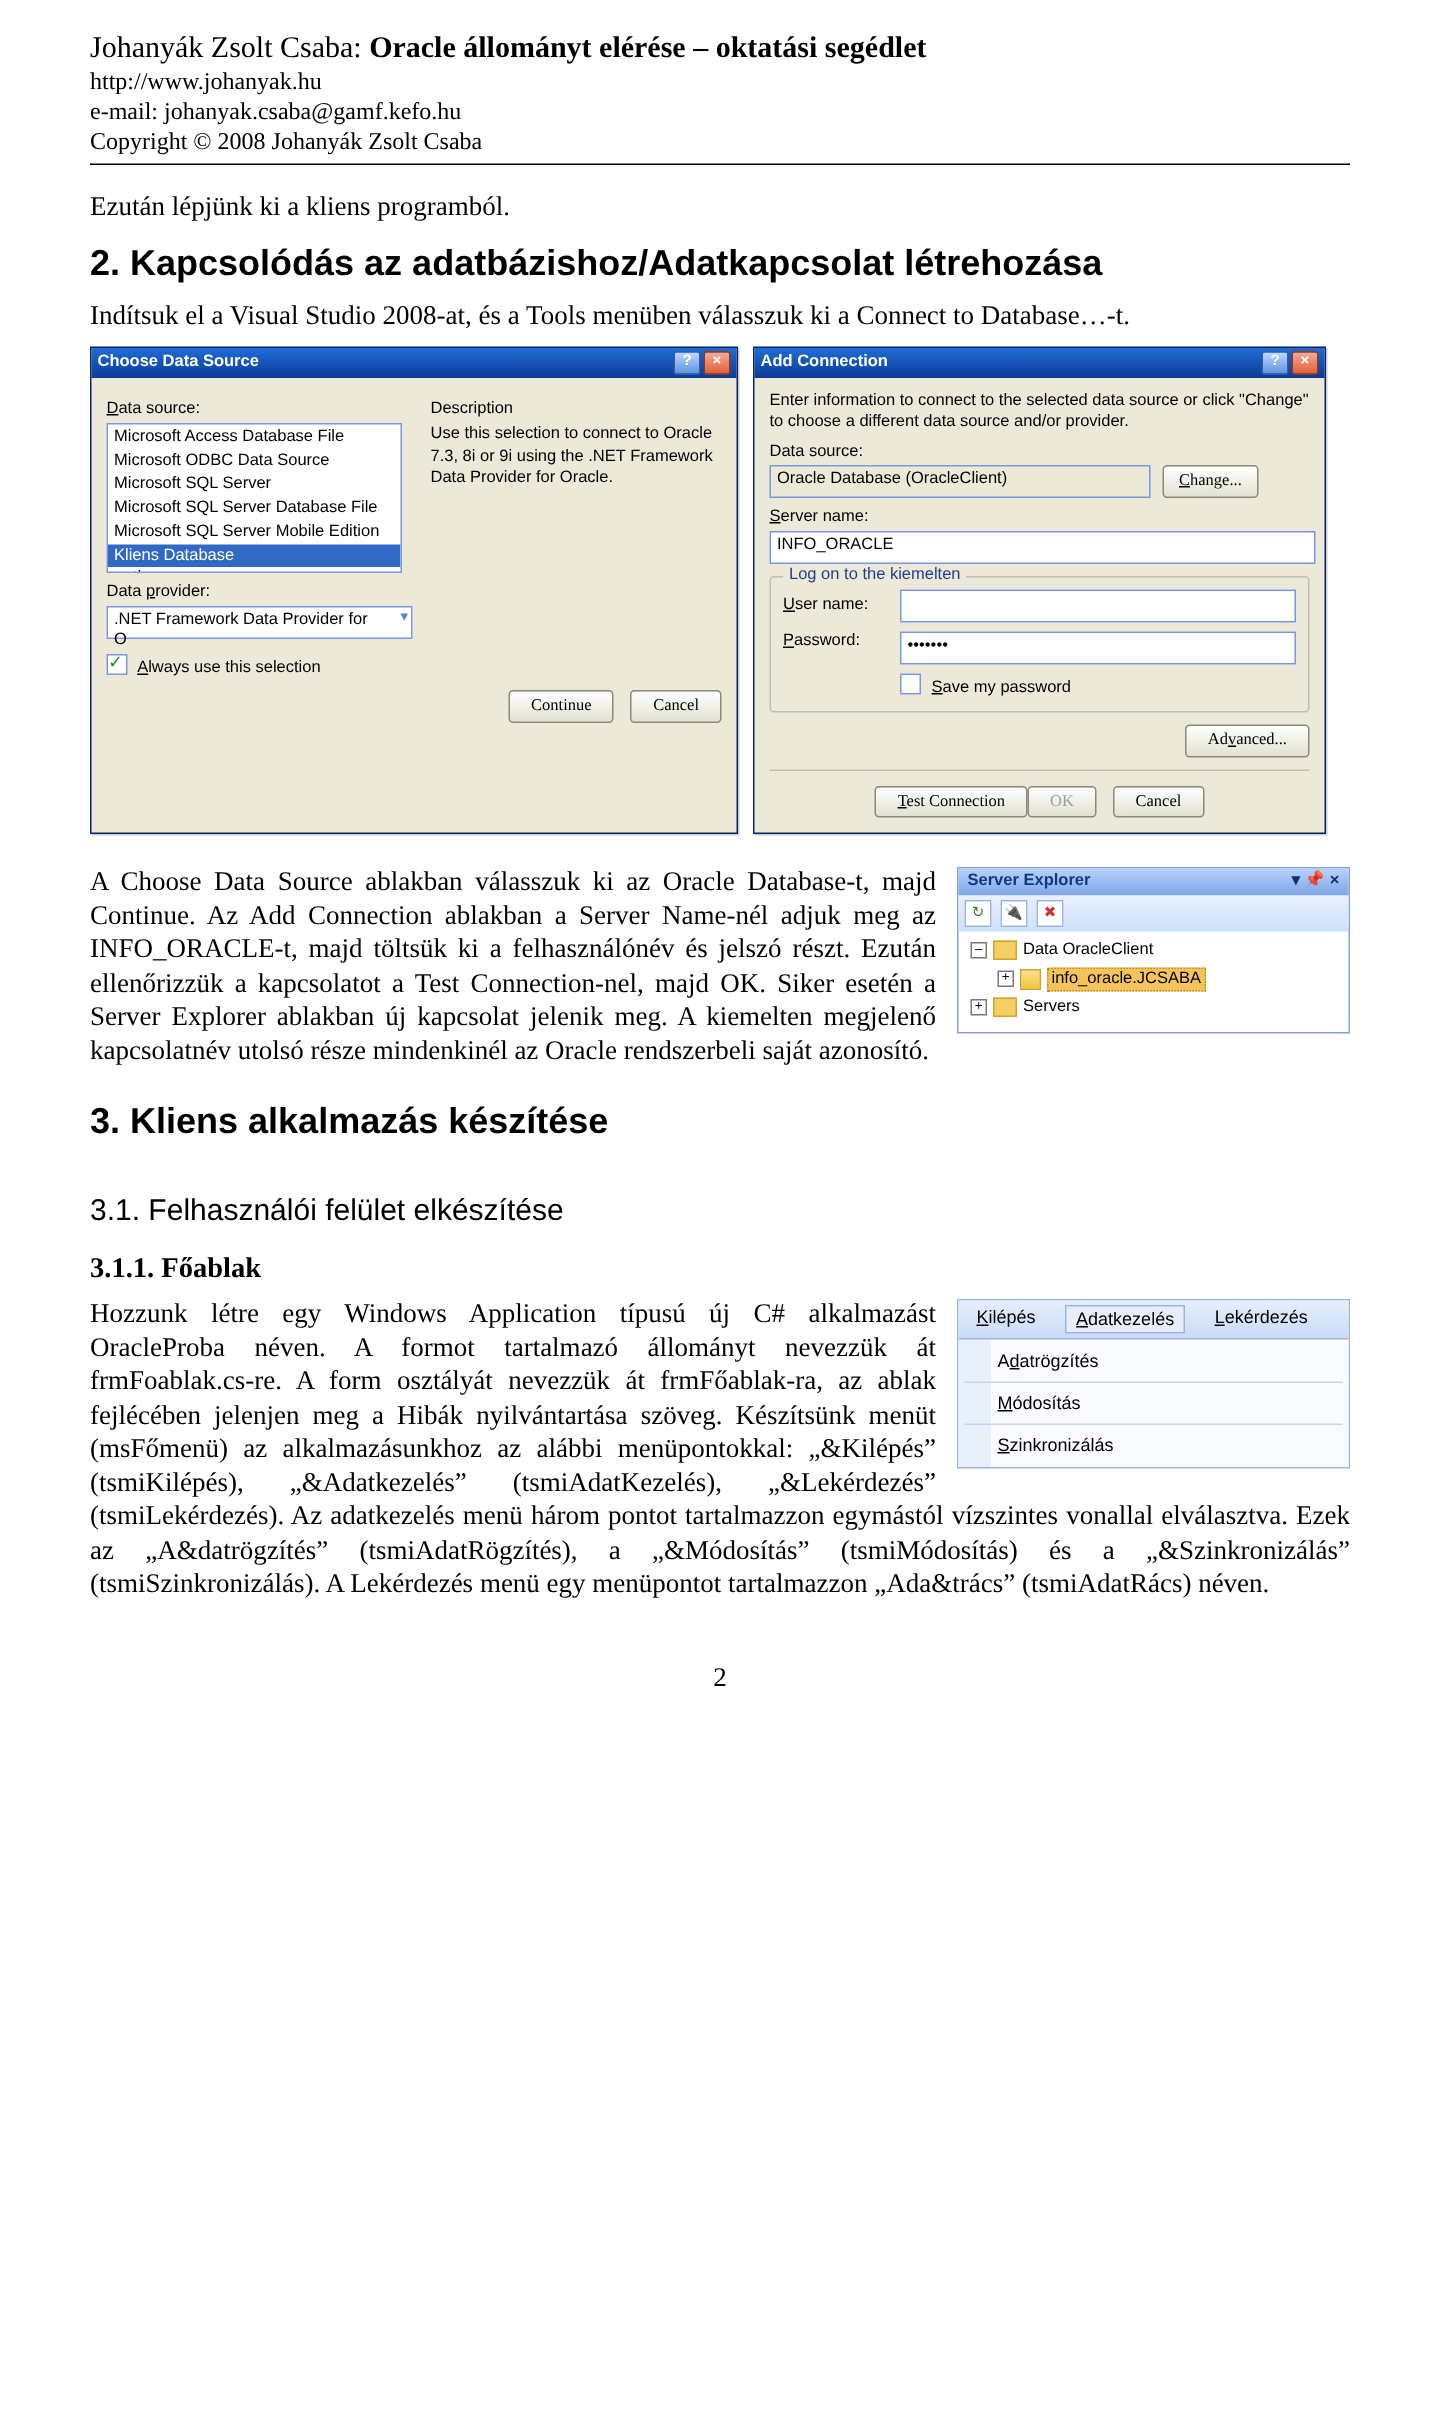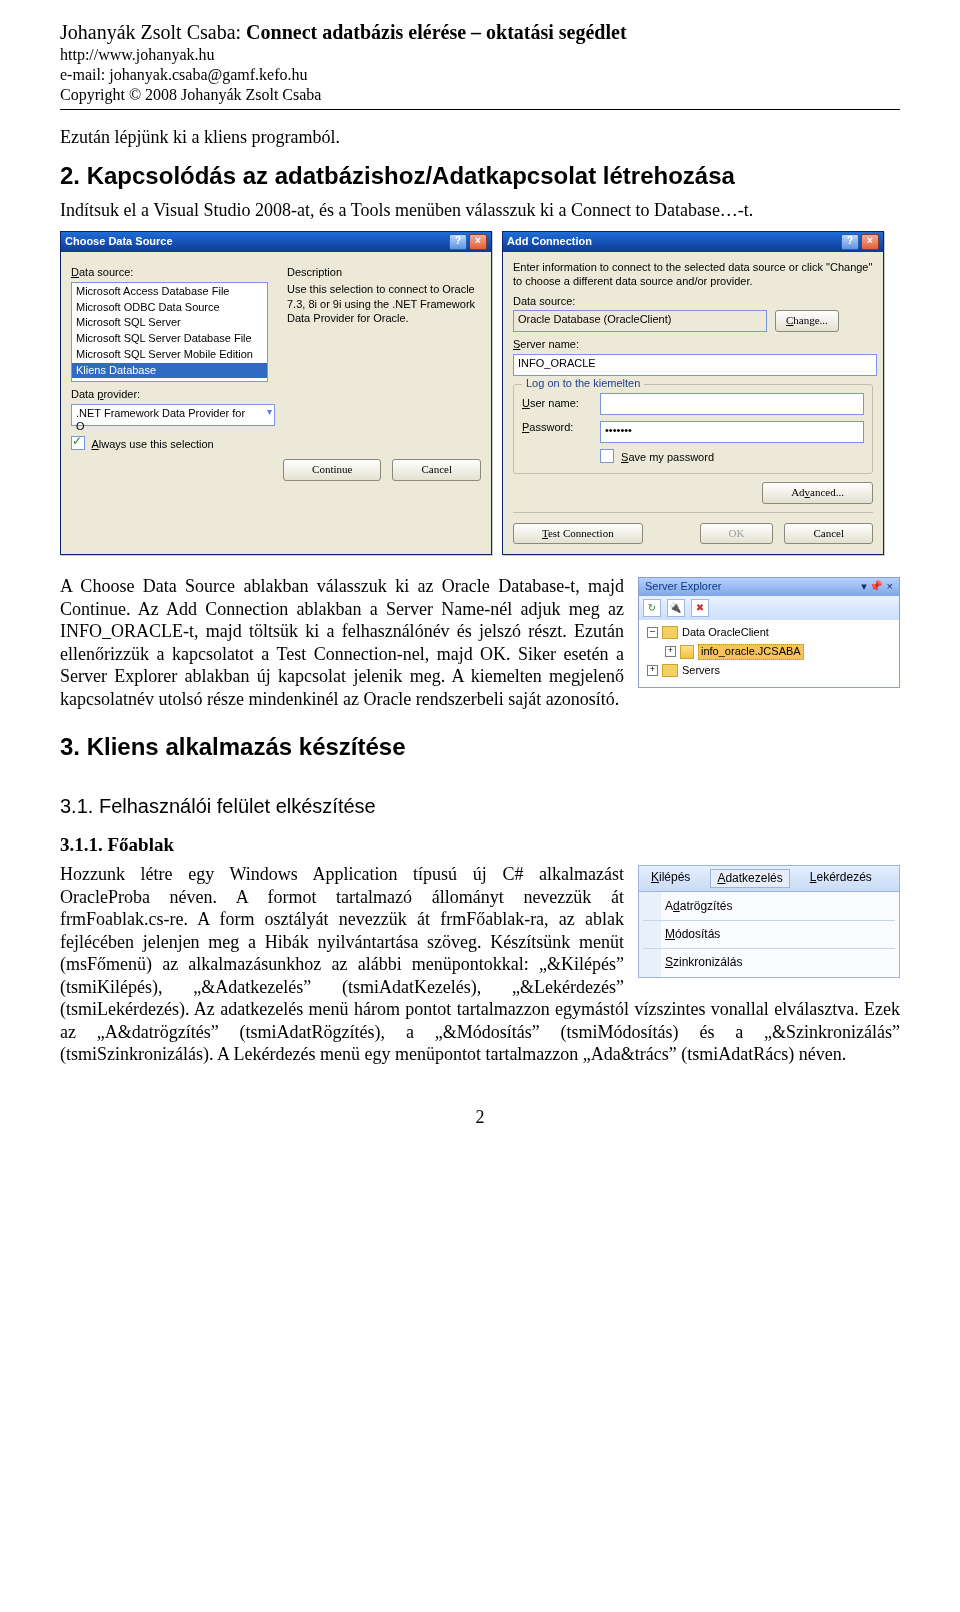--- a/index.html
+++ b/index.html
@@ -80,21 +80,21 @@
   }
   .dropdown::after {
     content: "▾"; position: absolute; right: 2px; top: 1px;
     font-size: 10px; color:#5b7fcf;
   }
   .xp-btn {
     display:inline-block;
     background: linear-gradient(#fff,#e3e1d1);
     border: 1px solid #8b8a7a;
     border-radius: 3px;
-    padding: 3px 28px;
+    padding: 3px 14px;
     font-family: Tahoma;
     font-size: 11px;
     cursor: default;
   }
   .xp-btn.disabled { color:#9d9d9d; }
   .chk { width:12px;height:12px;border:1px solid #7a96df;background:#fff;display:inline-block;margin-right:4px;vertical-align:-2px;position:relative;}
   .chk.on::after{content:"✓";position:absolute;top:-3px;left:0;font-size:12px;color:#2a8a30;}
   .groupbox {
     border: 1px solid #bfbfb0;
     border-radius: 3px;
@@ -113,21 +113,21 @@
 
   
   .se {
     font-family: Tahoma, sans-serif; font-size: 11px;
     width: 260px;
     border: 1px solid #8ba0c8;
     background: #fff;
   }
   .se-title {
     background: linear-gradient(#b8d1ff,#7ea6e6);
-    color:#103a80; padding: 2px 6px; font-weight: normal;
+    color:#103a80; padding: 2px 6px; font-weight: bold;
     display:flex;justify-content:space-between;align-items:center;
   }
   .se-title .ctl { color:#10306a; }
   .se-tbar {
     background: linear-gradient(#e9f1ff,#cde0fb);
     padding: 3px 4px;
     display:flex; gap:6px;
   }
   .se-tbar .ico {
     width:16px;height:16px;border:1px solid #9fb7e2;background:#fff;
@@ -167,21 +167,21 @@
 
   .pagenum { text-align: center; font-size: 18px; margin-top: 30px; }
 </style>
 </head>
 <body>
 
 <div class="page">
 
   <div class="hdr-block">
     <div class="hdr-line1">
-      <span>Johanyák Zsolt Csaba: </span><span class="b">Connect adatbázis elérése – oktatási segédlet</span>
+      <span>Johanyák Zsolt Csaba: </span><span class="b">Oracle állományt elérése – oktatási segédlet</span>
     </div>
     <div class="hdr-small">http://www.johanyak.hu</div>
     <div class="hdr-small">e-mail: johanyak.csaba@gamf.kefo.hu</div>
     <div class="hdr-small">Copyright © 2008 Johanyák Zsolt Csaba</div>
   </div>
 
   <p class="body">Ezután lépjünk ki a kliens programból.</p>
 
   <h2 class="sec">2. Kapcsolódás az adatbázishoz/Adatkapcsolat létrehozása</h2>
   <p class="body">Indítsuk el a Visual Studio 2008-at, és a Tools menüben válasszuk ki a Connect to Database…-t.</p>
@@ -260,21 +260,21 @@
           </div>
           <div style="margin:6px 0 0 78px;">
             <span class="chk"></span>
             <span><span class="u">S</span>ave my password</span>
           </div>
         </div>
 
         <div class="dialog-row">
           <span class="xp-btn">Ad<span class="u">v</span>anced...</span>
         </div>
-        <div style="border-top:1px solid #bfbfb0;margin-top:8px;padding-top:10px;display:flex;justify-content:space-between;">
+        <div style="border-top:1px solid #bfbfb0;margin-top:8px;padding-top:10px;display:flex;justify-content:center;">
           <span class="xp-btn"><span class="u">T</span>est Connection</span>
           <span>
             <span class="xp-btn disabled">OK</span>
             <span class="xp-btn" style="margin-left:8px;">Cancel</span>
           </span>
         </div>
       </div>
     </div>
   </div>
 

